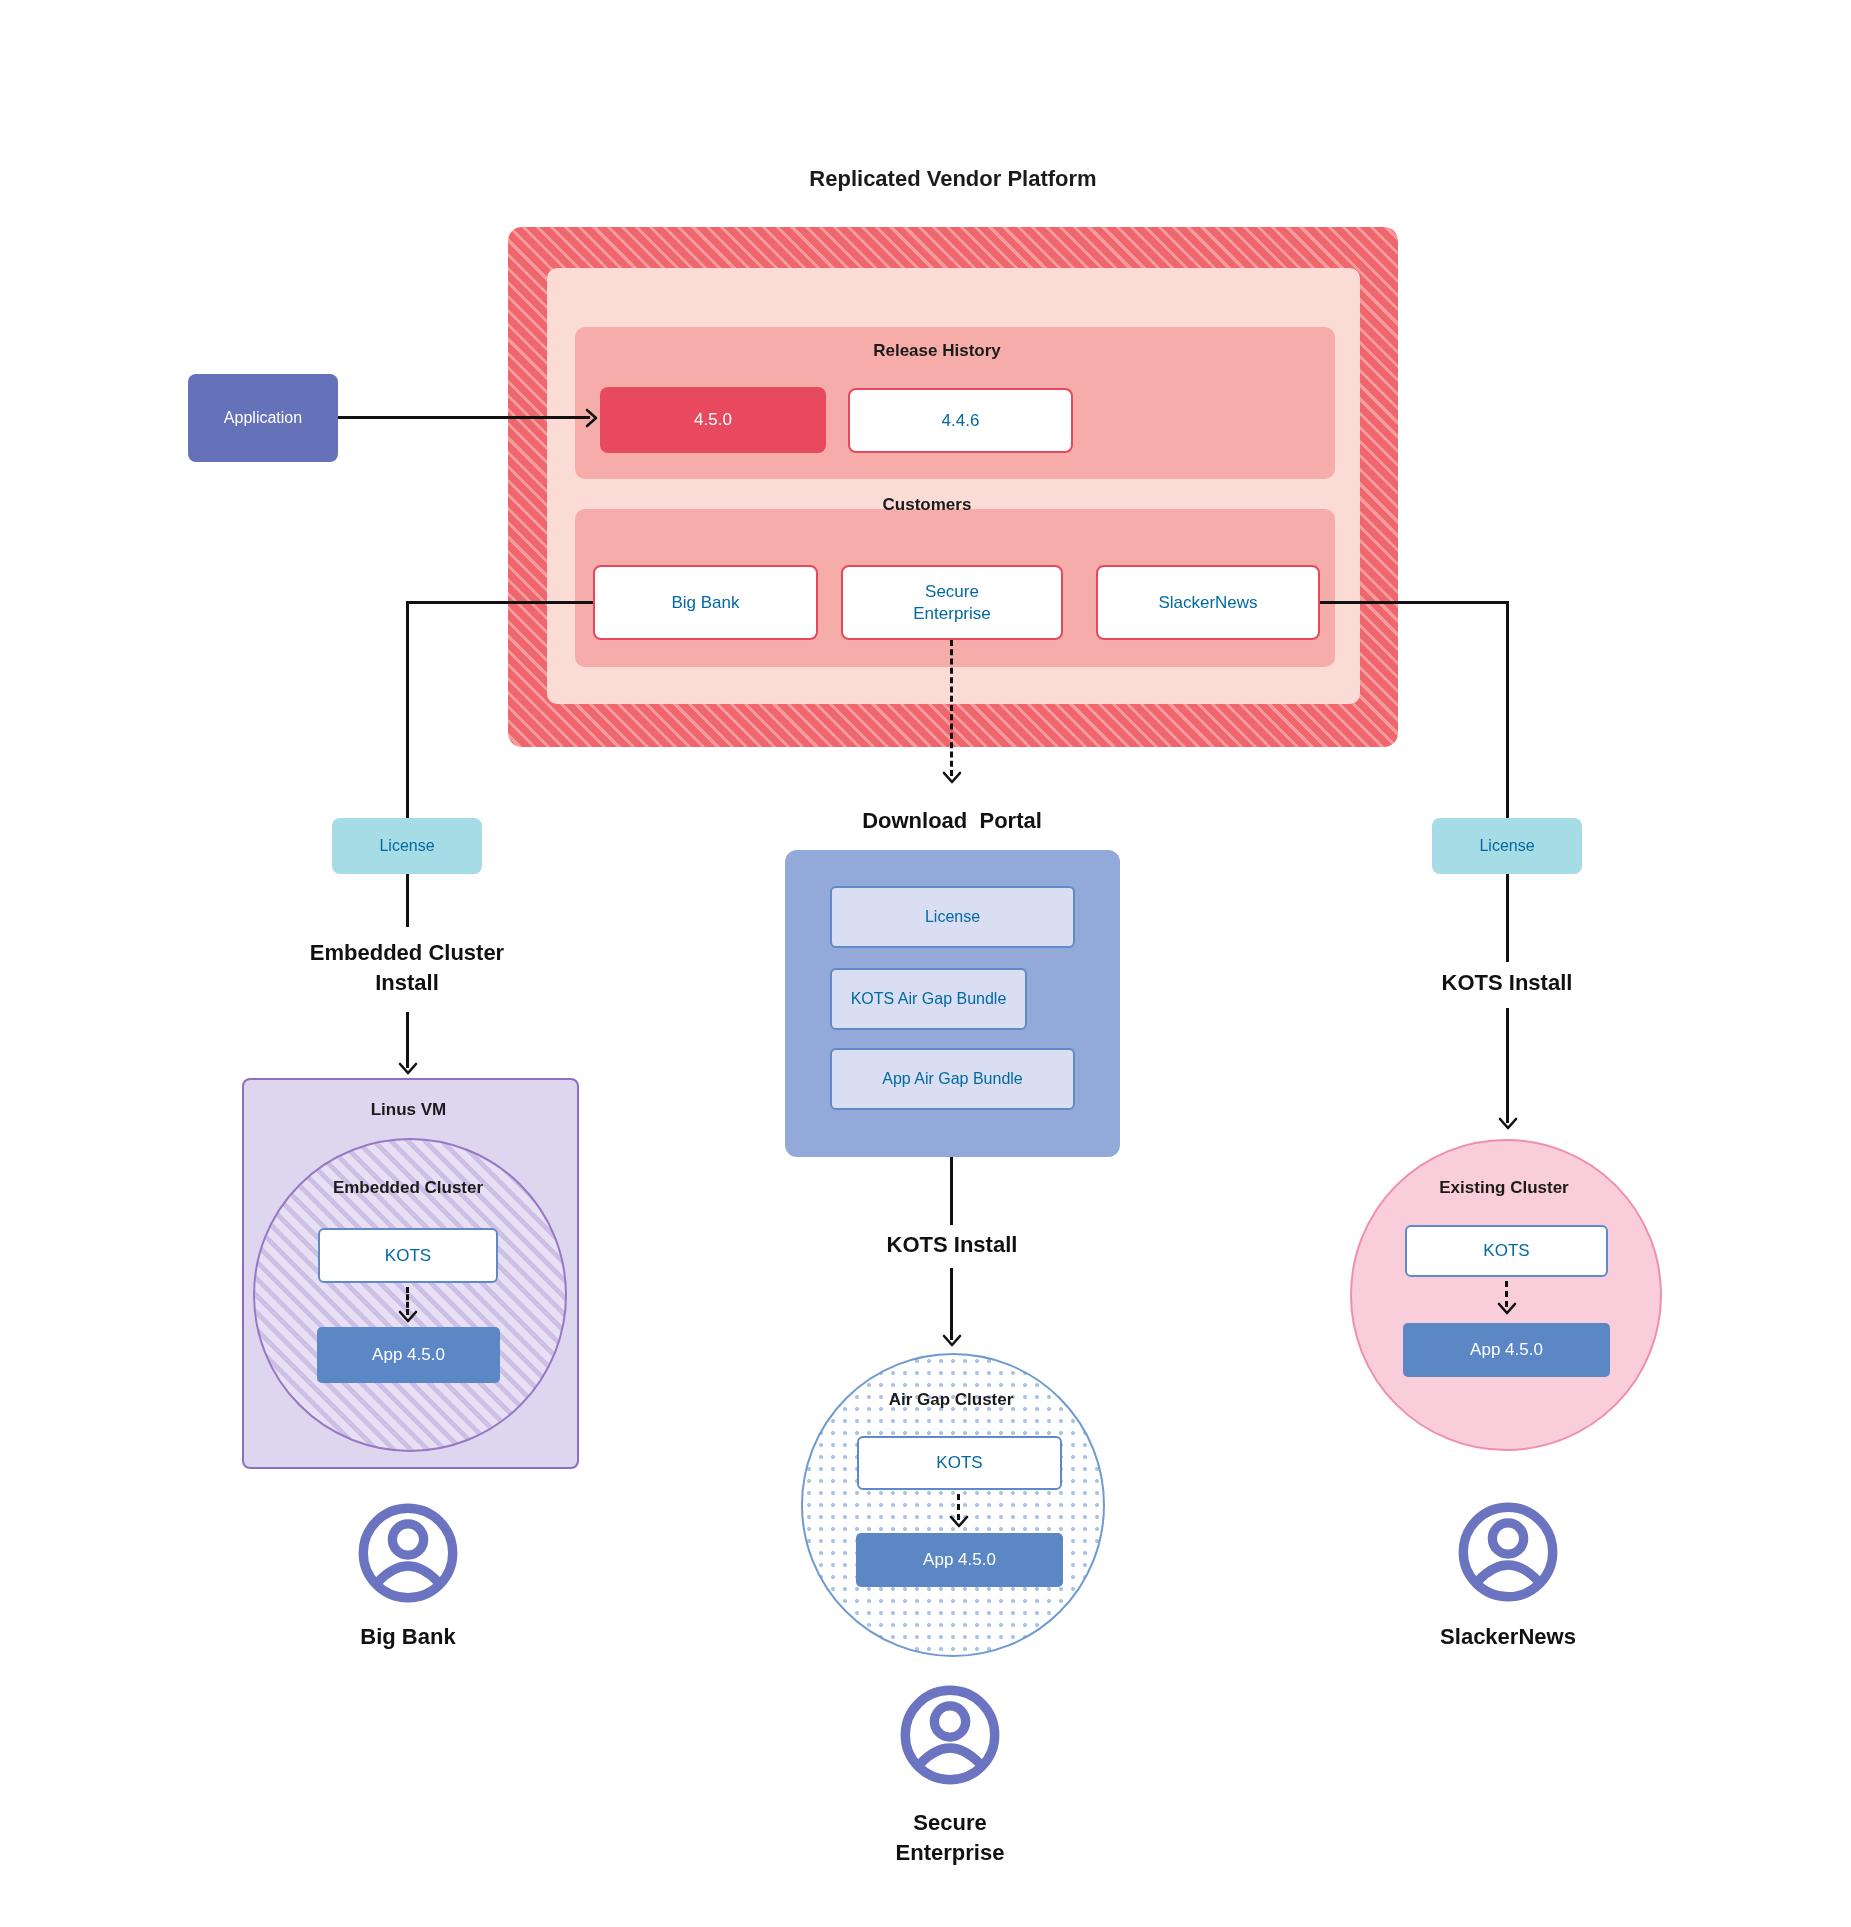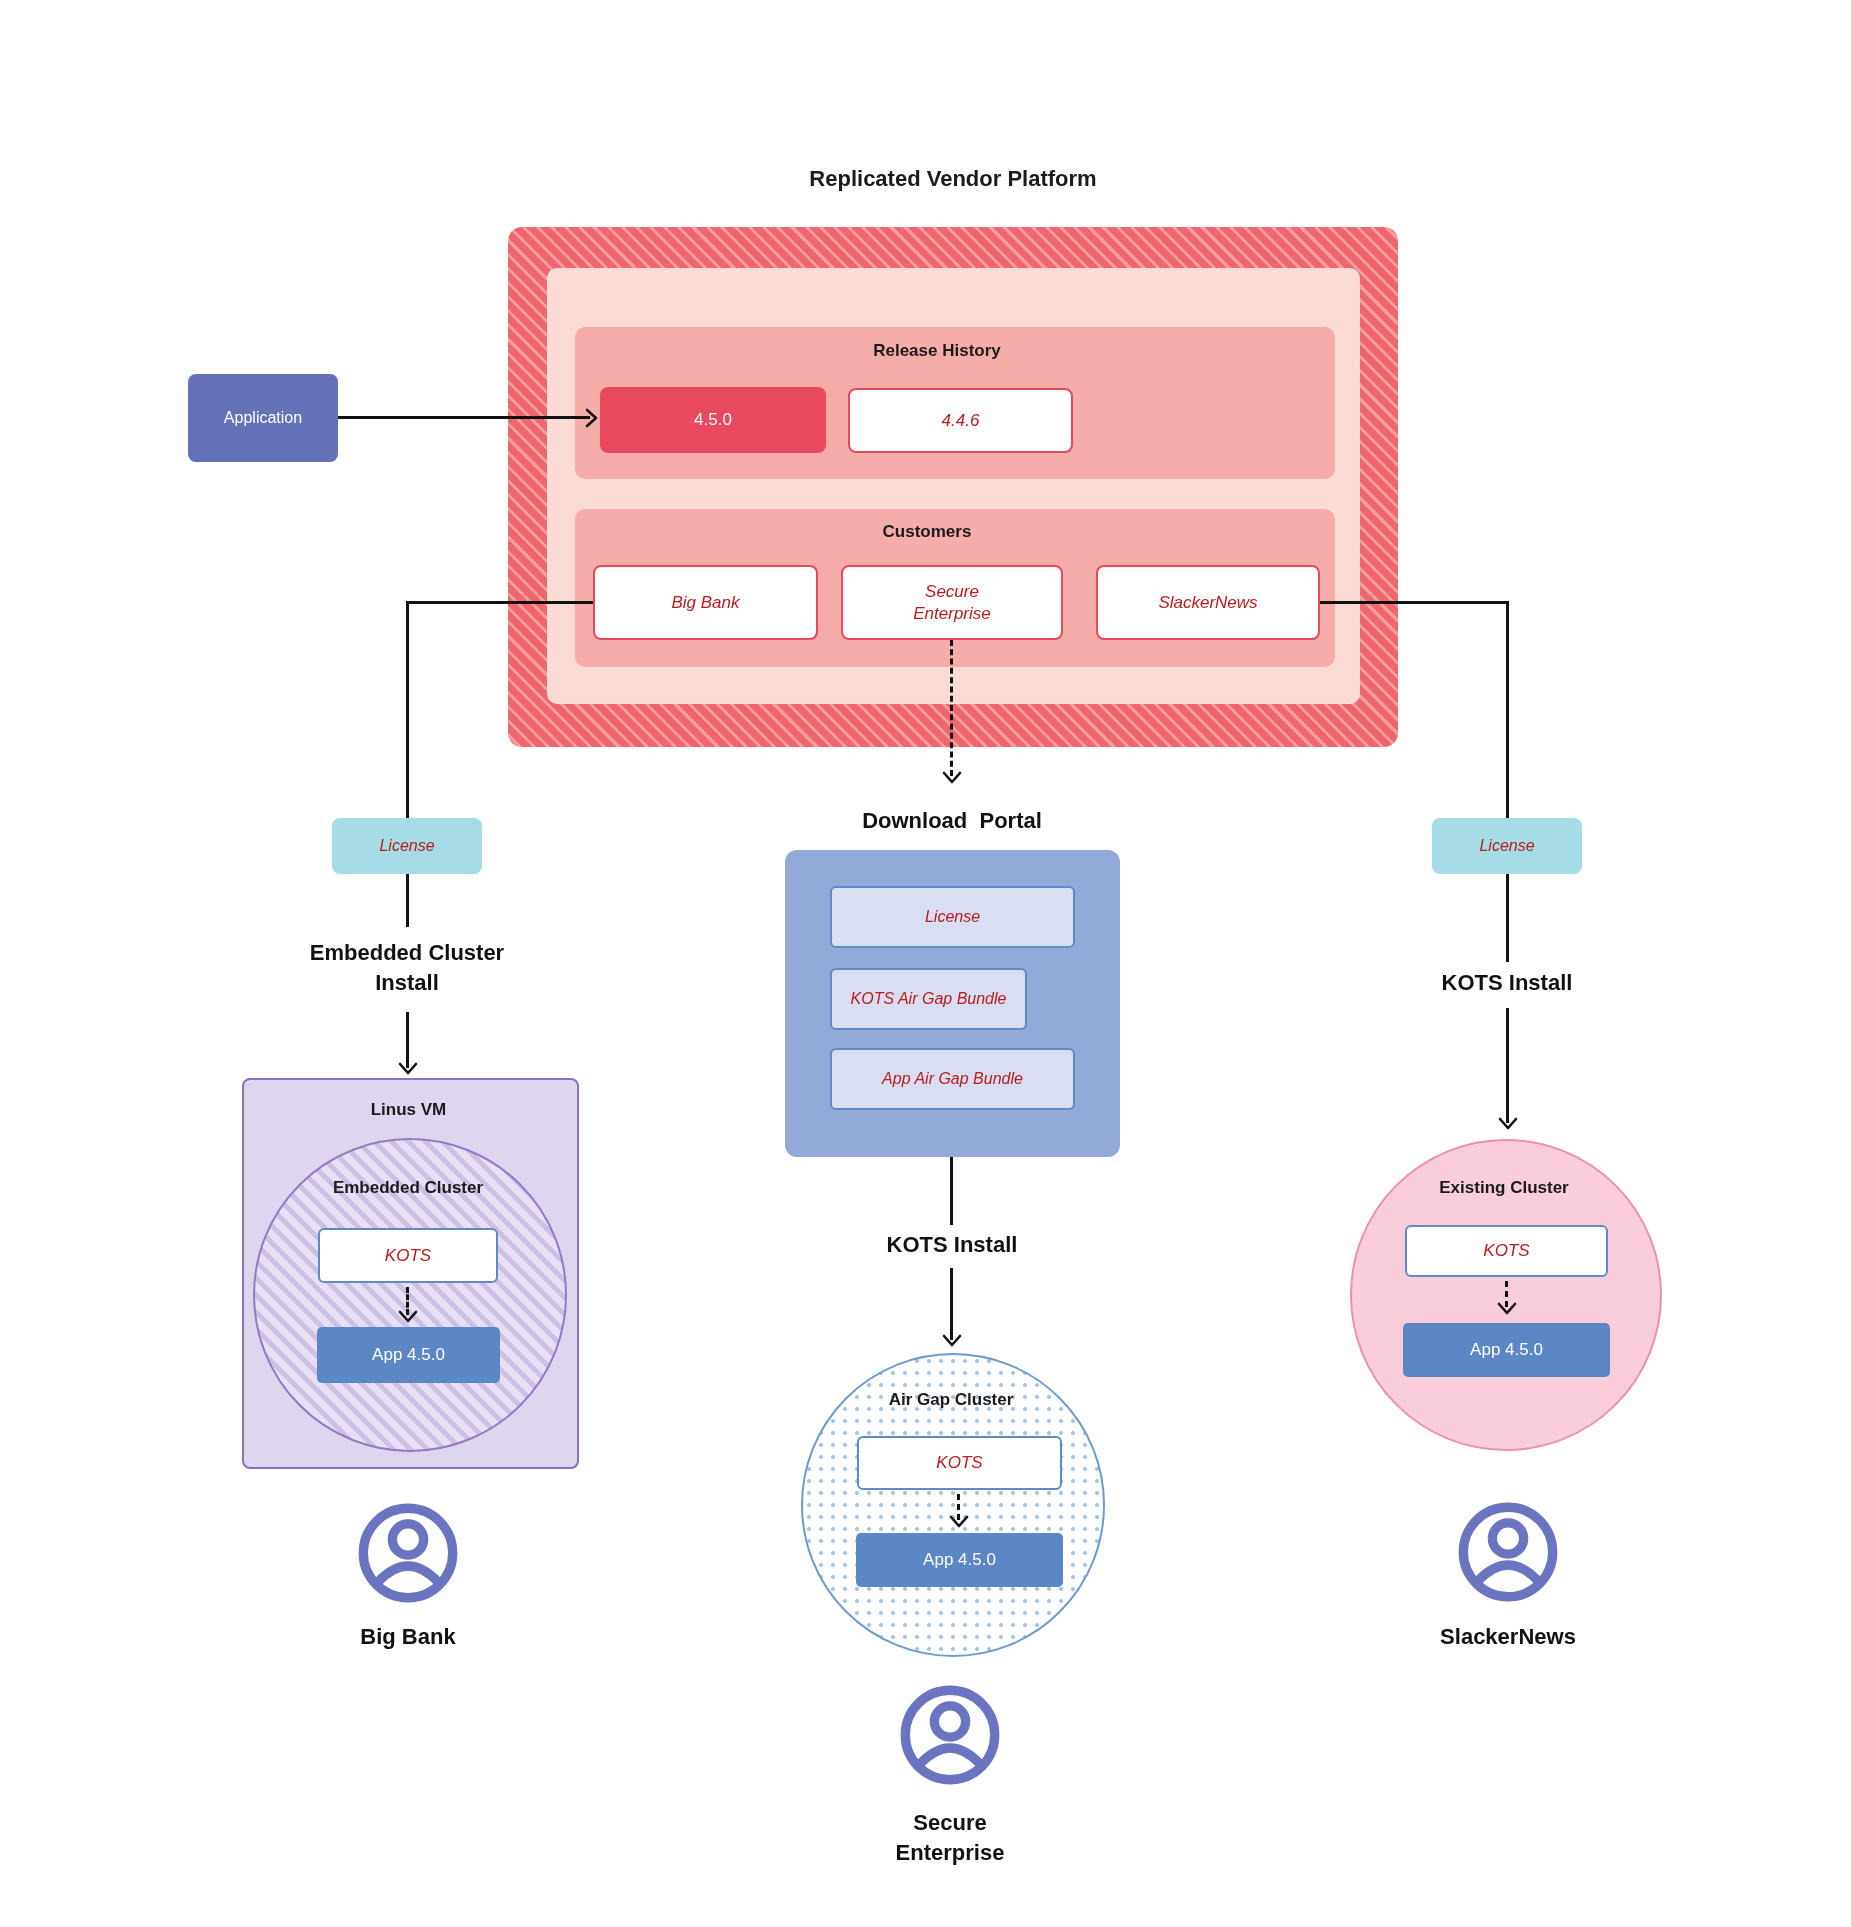--- a/index.html
+++ b/index.html
@@ -3,21 +3,21 @@
 <meta charset="utf-8">
 <style>
   html,body{margin:0;padding:0;background:#ffffff;}
   .canvas{
     position:relative;width:1851px;height:1927px;background:#ffffff;
     font-family:"Liberation Sans","DejaVu Sans",sans-serif;color:#1b1b1b;overflow:hidden;
   }
   .abs{position:absolute;}
   .box{display:flex;align-items:center;justify-content:center;text-align:center;box-sizing:border-box;}
   .seclabel{font-weight:600;font-size:17px;color:#1b1b1b;text-align:center;}
-  .nodetext{font-size:17px;color:#b91c1c;font-style:italic;}
+  .nodetext{font-size:17px;color:#0369a1;}
   .whitetext{color:#ffffff;font-size:17px;}
   .biglabel{font-weight:600;font-size:22px;color:#111111;text-align:center;line-height:30px;}
   .multiline{white-space:pre-line;}
   .prespace{white-space:pre;}
   .hatch-red{background:repeating-linear-gradient(45deg,#ef676c 0 7px,#f59b9e 7px 10px);border-radius:14px;}
   .stable{background:#fbdbd6;border-radius:10px;}
   .salmon{background:#f6ada9;border-radius:10px;}
   .redbox{background:#e8495e;border-radius:8px;}
   .whitebox-red{background:#ffffff;border:2px solid #e8475e;border-radius:8px;}
   .whitebox-blue{background:#ffffff;border:2px solid #5e8bc8;border-radius:6px;}
@@ -46,21 +46,21 @@
 
   <div class="abs stable" style="left:547px;top:268px;width:813px;height:436px;"></div>
   <div class="abs seclabel" style="left:547px;top:284px;width:813px;margin-top:48px;">Stable Channel</div>
 
   <div class="abs salmon" style="left:575px;top:327px;width:760px;height:152px;"></div>
   <div class="abs seclabel" style="left:557px;top:341px;width:760px;">Release History</div>
   <div class="abs box redbox whitetext" style="left:600px;top:387px;width:226px;height:66px;">4.5.0</div>
   <div class="abs box whitebox-red nodetext" style="left:848px;top:388px;width:225px;height:65px;">4.4.6</div>
 
   <div class="abs salmon" style="left:575px;top:509px;width:760px;height:158px;"></div>
-  <div class="abs seclabel" style="left:575px;top:522px;width:704px;">Customers</div>
+  <div class="abs seclabel" style="left:575px;top:495px;width:704px;">Customers</div>
   <div class="abs box whitebox-red nodetext multiline" style="left:593px;top:565px;width:225px;height:75px;">Big Bank</div>
   <div class="abs box whitebox-red nodetext multiline" style="left:841px;top:565px;width:222px;height:75px;line-height:22px;">Secure
 Enterprise</div>
   <div class="abs box whitebox-red nodetext multiline" style="left:1096px;top:565px;width:224px;height:75px;">SlackerNews</div>
 
   <div class="abs box indigo whitetext" style="left:188px;top:374px;width:150px;height:88px;font-size:16px;">Application</div>
   <div class="abs hline" style="left:338px;top:416px;width:252px;"></div>
   <svg class="abs head" style="left:585px;top:408px;" width="14" height="20">
     <path d="M2 2 L11 10 L2 18" stroke="#111111" stroke-width="2.6" fill="none" stroke-linecap="round" stroke-linejoin="round"></path>
   </svg>

